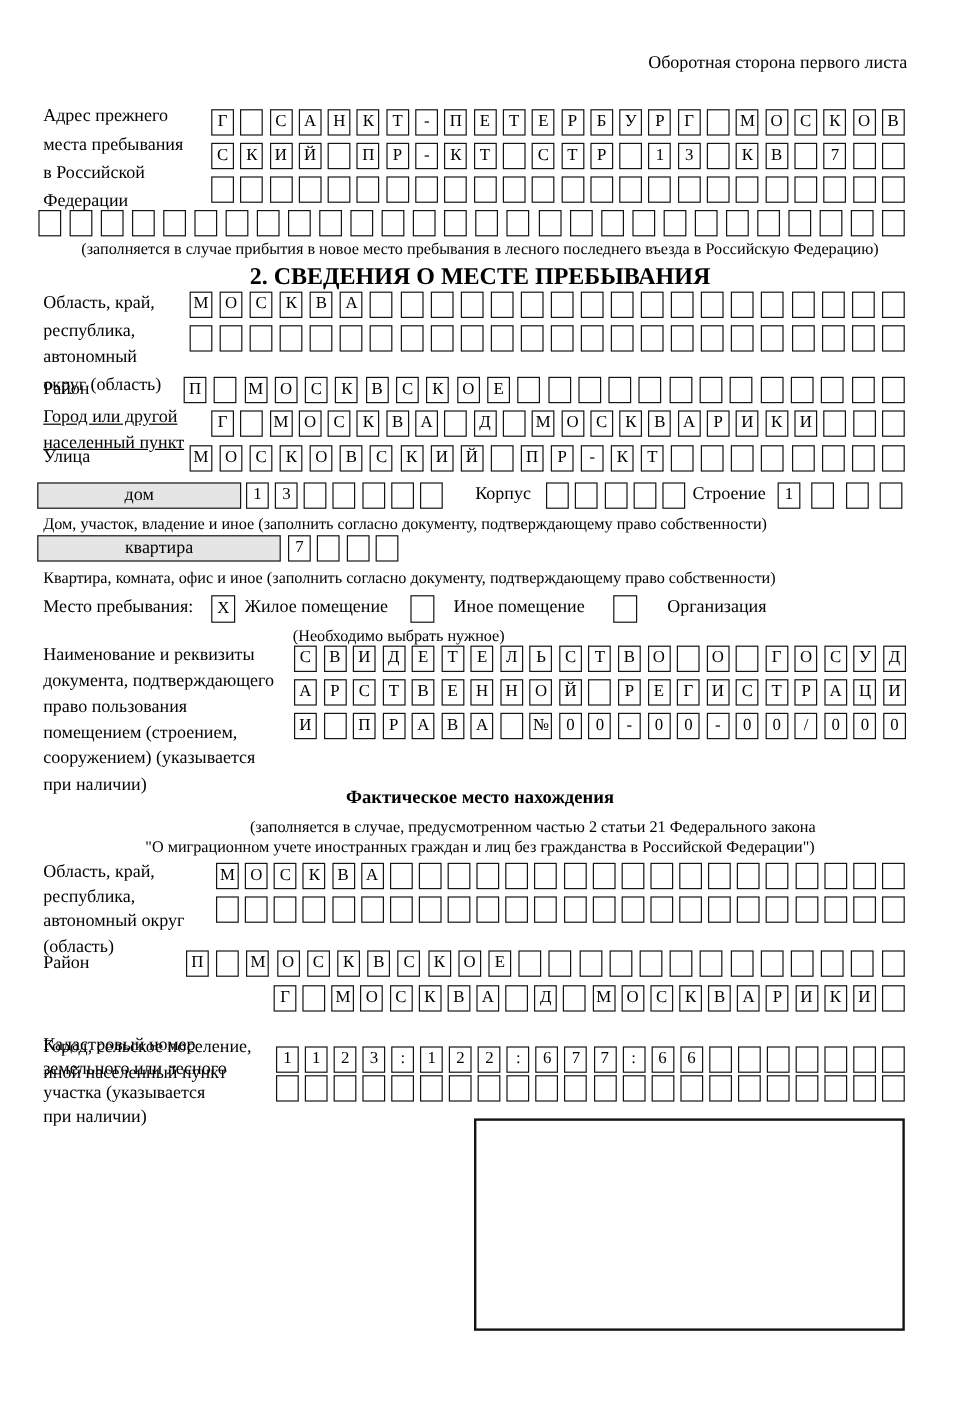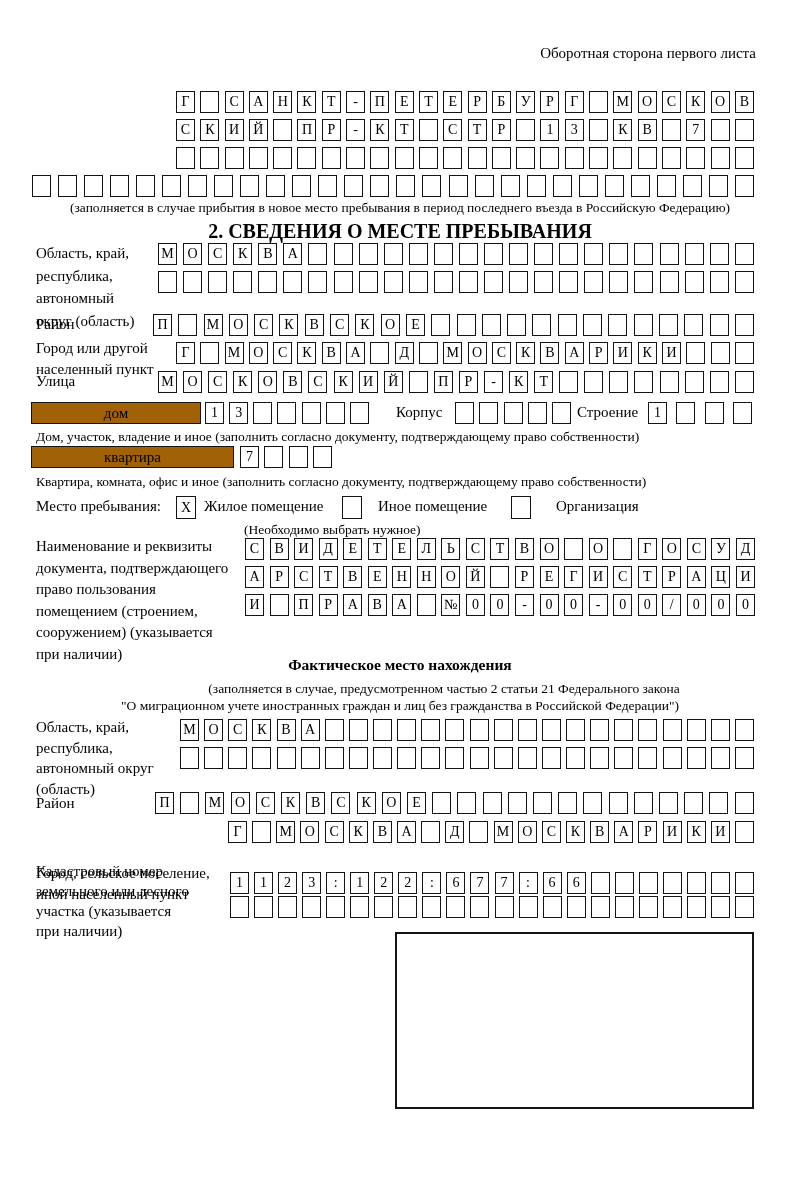--- a/index.html
+++ b/index.html
@@ -7,32 +7,36 @@
         font-family:"Liberation Serif","DejaVu Serif",serif;font-size:15px;overflow:hidden;margin-top:25px;}
   .abs{position:absolute;}
   .pre{white-space:pre-line;line-height:21px;}
   .cellrow{position:absolute;display:flex;justify-content:space-between;height:23px;}
   .cell{width:17px;height:20px;border:1.6px solid #141414;display:inline-flex;
         align-items:center;justify-content:center;font-size:14px;flex:0 0 auto;background:#fff;}
   .cap{font-size:13.5px;}
   .ttl{font-weight:bold;font-size:20px;text-align:center;width:800px;}
   .ctr{text-align:center;width:800px;}
   .fieldbox{position:absolute;border:1.6px solid #141414;display:flex;
-        align-items:center;justify-content:center;font-size:15px;background:#a16207;}
+        align-items:center;justify-content:center;font-size:15px;background:#e5e5e5;}
   .chk{position:absolute;width:18px;height:21px;border:1.6px solid #141414;display:flex;
         align-items:center;justify-content:center;font-size:14px;background:#fff;}
   .stampbox{position:absolute;border:2px solid #141414;background:#fff;}
 </style>
 </head>
 <body>
 
 <div class="page">
 
   <div class="abs" style="top:20px;right:44px;">Оборотная сторона первого листа</div>
 
+  <div class="abs pre" style="top:61px;left:36px;width:150px;line-height:23.5px;">Адрес прежнего
+места пребывания
+в Российской
+Федерации</div>
   <div class="cellrow" style="top:66px;left:176px;width:578px;">
       <span class="cell">Г</span>
       <span class="cell"></span>
       <span class="cell">С</span>
       <span class="cell">А</span>
       <span class="cell">Н</span>
       <span class="cell">К</span>
       <span class="cell">Т</span>
       <span class="cell">-</span>
       <span class="cell">П</span>
@@ -127,21 +131,21 @@
       <span class="cell"></span>
       <span class="cell"></span>
       <span class="cell"></span>
       <span class="cell"></span>
       <span class="cell"></span>
       <span class="cell"></span>
       <span class="cell"></span>
       <span class="cell"></span>
       <span class="cell"></span>
     </div>
-  <div class="abs cap ctr" style="top:175px;left:0;">(заполняется в случае прибытия в новое место пребывания в период последнего въезда в Российскую Федерацию)</div>
+  <div class="abs cap ctr" style="top:175px;left:0;">(заполняется в случае прибытия в новое место пребывания в лесного последнего въезда в Российскую Федерацию)</div>
 
   <div class="abs ttl" style="top:195px;left:0;">2. СВЕДЕНИЯ О МЕСТЕ ПРЕБЫВАНИЯ</div>
 
   <div class="abs pre" style="top:217px;left:36px;width:130px;line-height:22.5px;">Область, край,
 республика,
 автономный
 округ (область)</div>
   <div class="cellrow" style="top:218px;left:158px;width:596px;">
       <span class="cell">М</span>
       <span class="cell">О</span>
@@ -216,21 +220,21 @@
       <span class="cell"></span>
       <span class="cell"></span>
       <span class="cell"></span>
       <span class="cell"></span>
       <span class="cell"></span>
       <span class="cell"></span>
       <span class="cell"></span>
       <span class="cell"></span>
     </div>
 
-  <div class="abs pre" style="top:313px;left:36px;width:160px;line-height:21px;">Город или другой
+  <div class="abs pre" style="top:313px;left:36px;width:160px;line-height:21px;text-decoration:underline;">Город или другой
 населенный пункт</div>
   <div class="cellrow" style="top:317px;left:176px;width:578px;">
       <span class="cell">Г</span>
       <span class="cell"></span>
       <span class="cell">М</span>
       <span class="cell">О</span>
       <span class="cell">С</span>
       <span class="cell">К</span>
       <span class="cell">В</span>
       <span class="cell">А</span>

